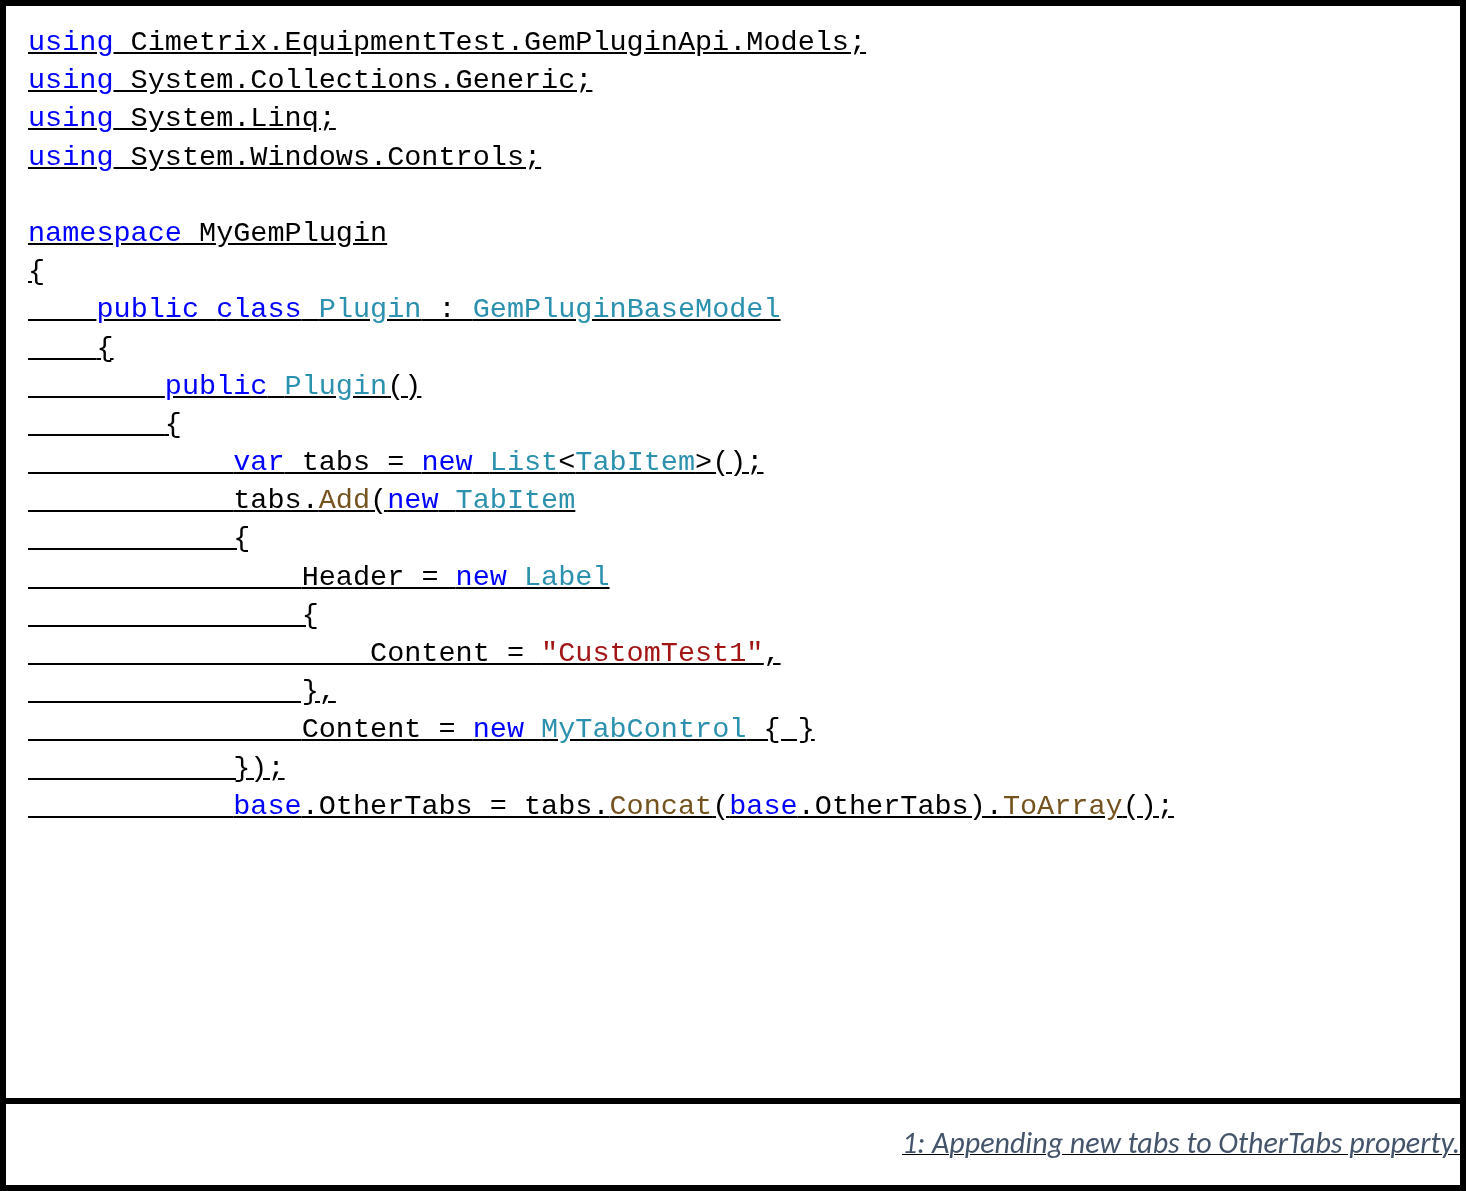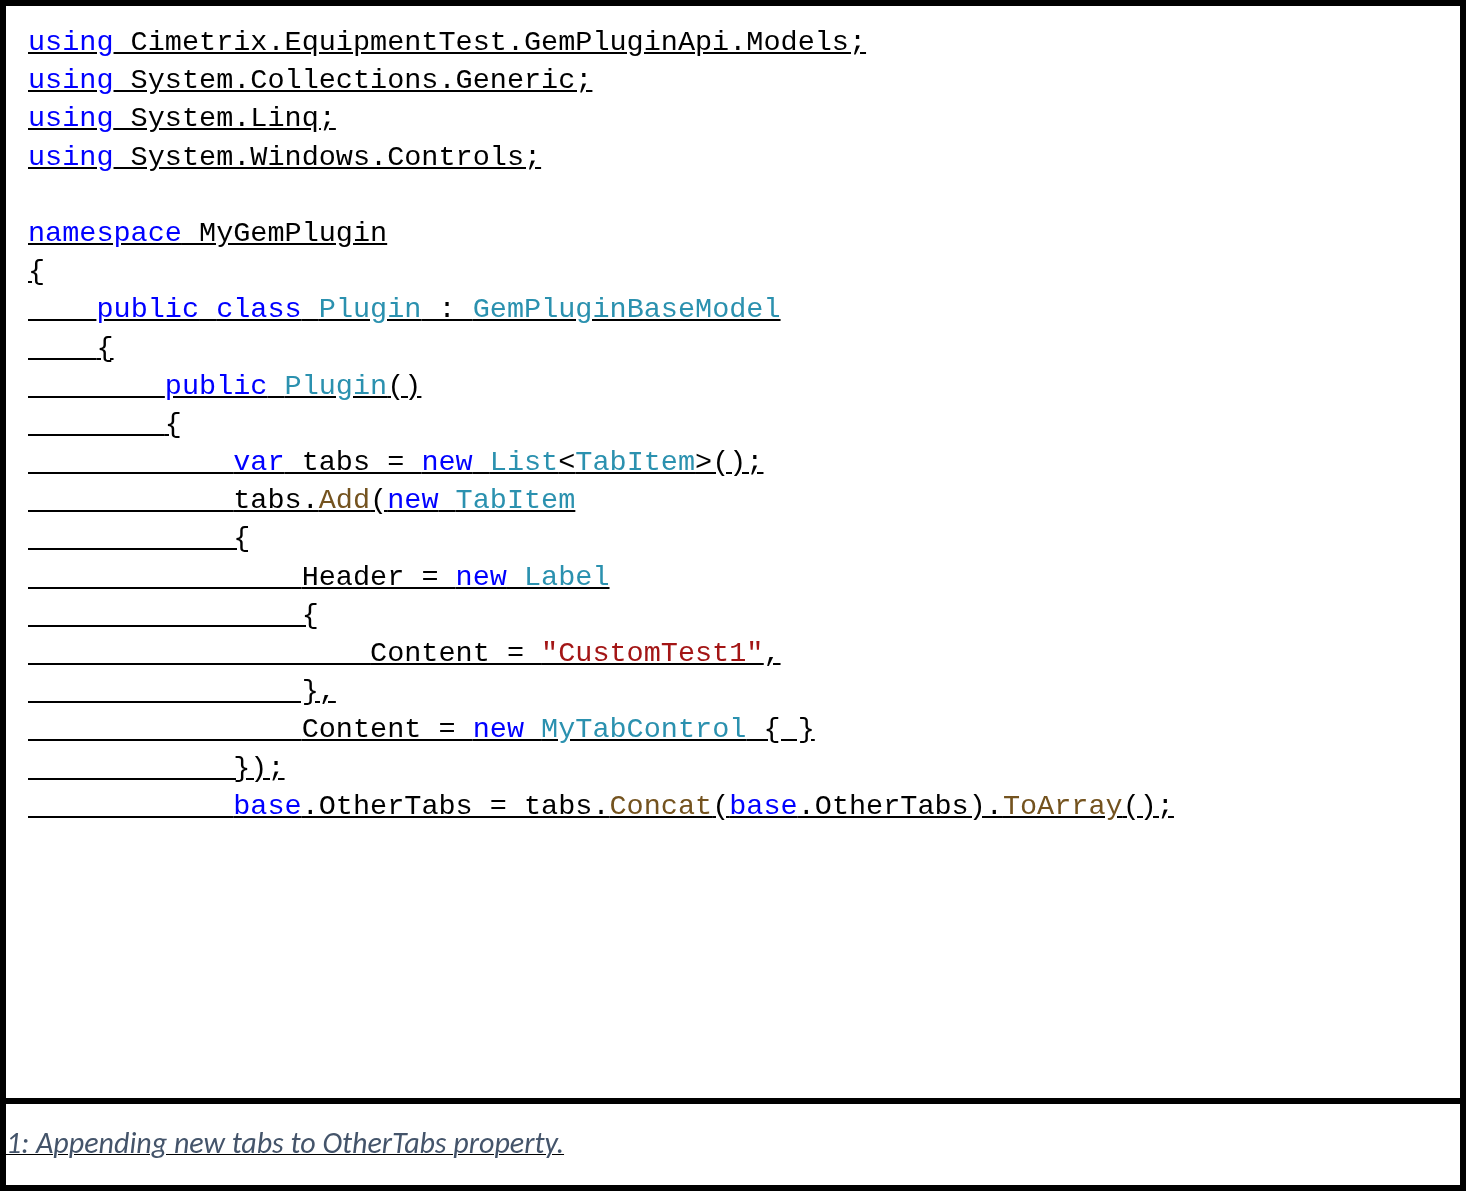--- a/index.html
+++ b/index.html
@@ -31,22 +31,22 @@
       font-size: 28.5px;
       line-height: 1.34;
       white-space: pre;
       color: #000;
     }
     .kw { color: #0000ff; }
     .type { color: #2b91af; }
     .str { color: #a31515; }
     .mbr { color: #74531f; }
     .caption-panel {
-      padding: 20px 12px 24px 0;
-      text-align: left;
+      padding: 20px 0 24px 0;
+      text-align: right;
     }
     .caption {
       font-family: Calibri, 'Segoe UI', sans-serif;
       font-style: italic;
       font-size: 30px;
       color: #44546a;
     }
   </style>
 </head>
 <body>

